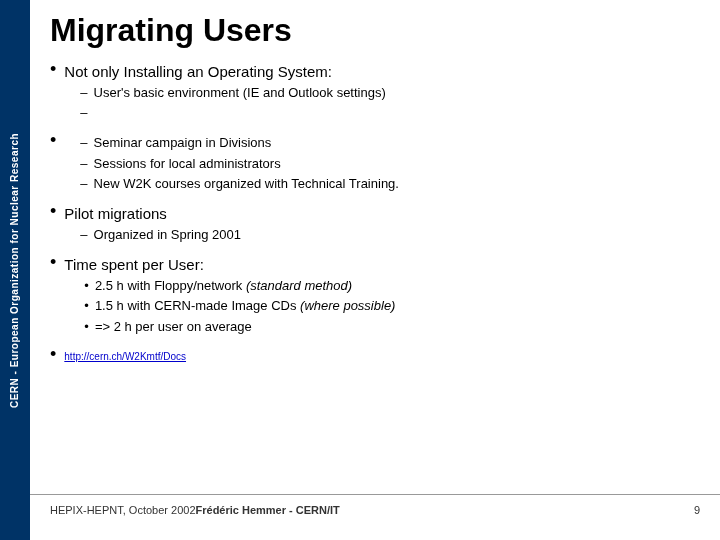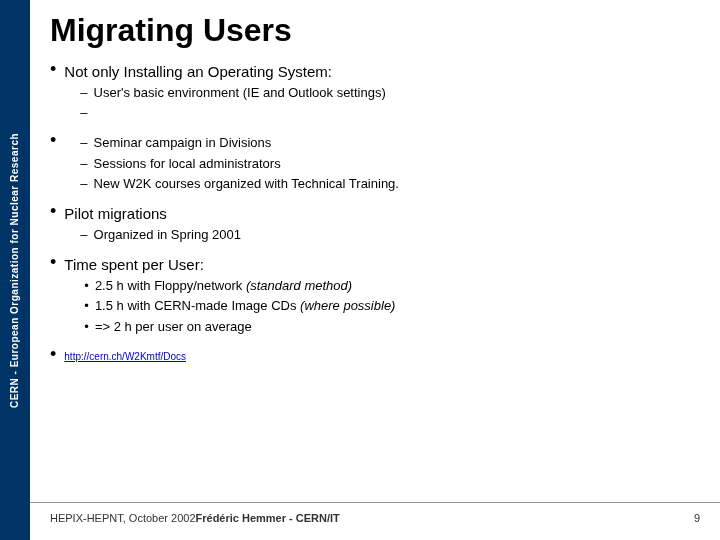--- a/index.html
+++ b/index.html
@@ -111,21 +111,21 @@
     }
 
     .link {
       color: #0000cc;
       text-decoration: underline;
       font-size: 10px;
     }
 
     .footer {
       position: absolute;
-      bottom: 8px;
+      bottom: 16px;
       left: 30px;
       width: 690px;
       height: 30px;
       border-top: 1px solid #999999;
       display: flex;
       align-items: center;
       justify-content: space-between;
       padding: 0 20px;
       font-size: 11px;
       color: #333333;

